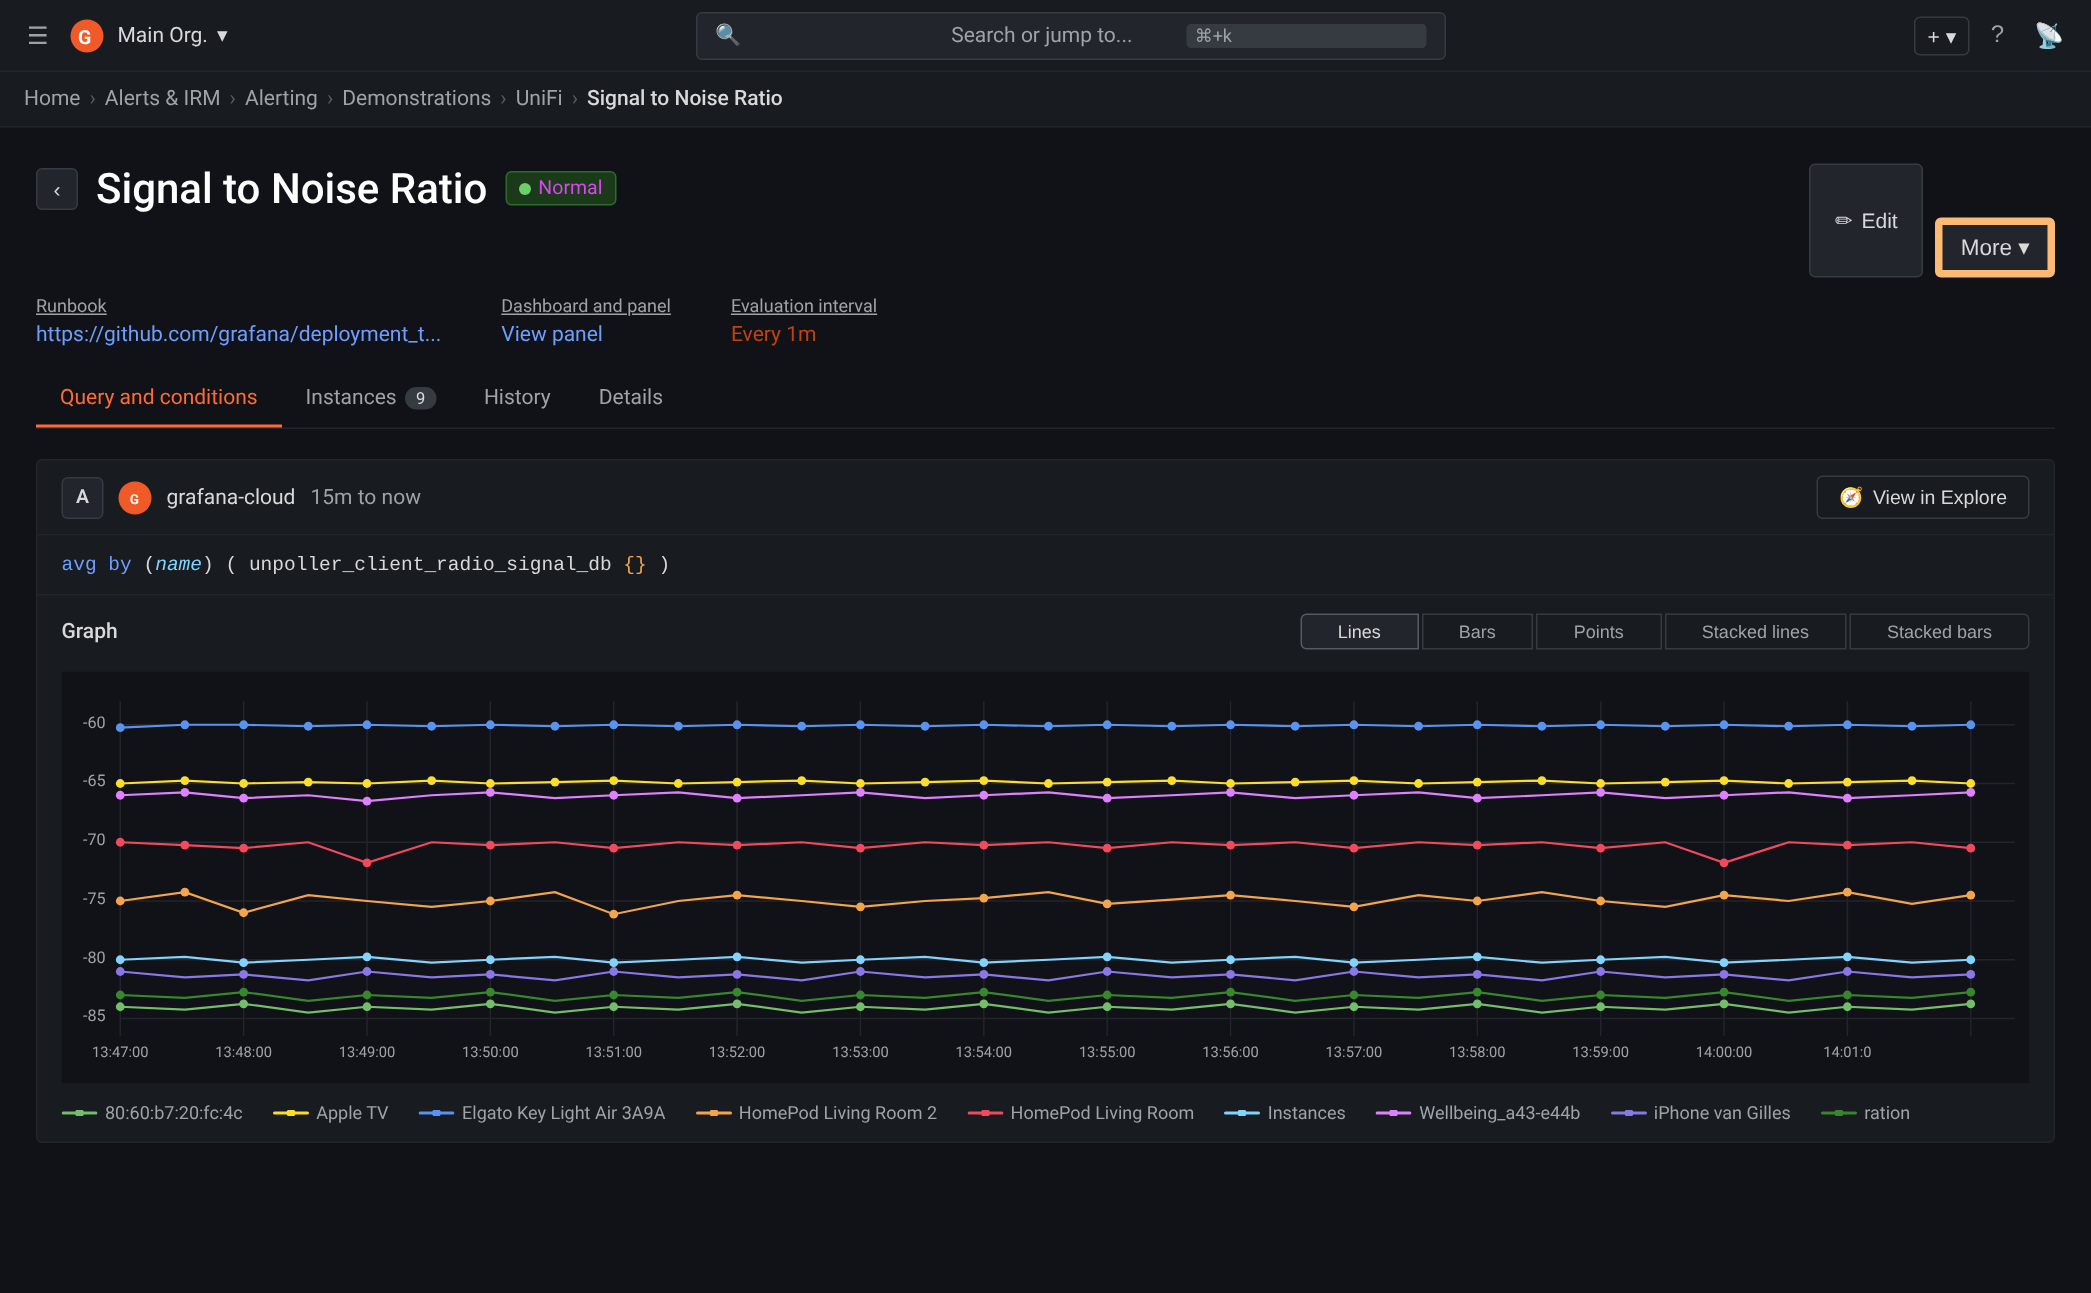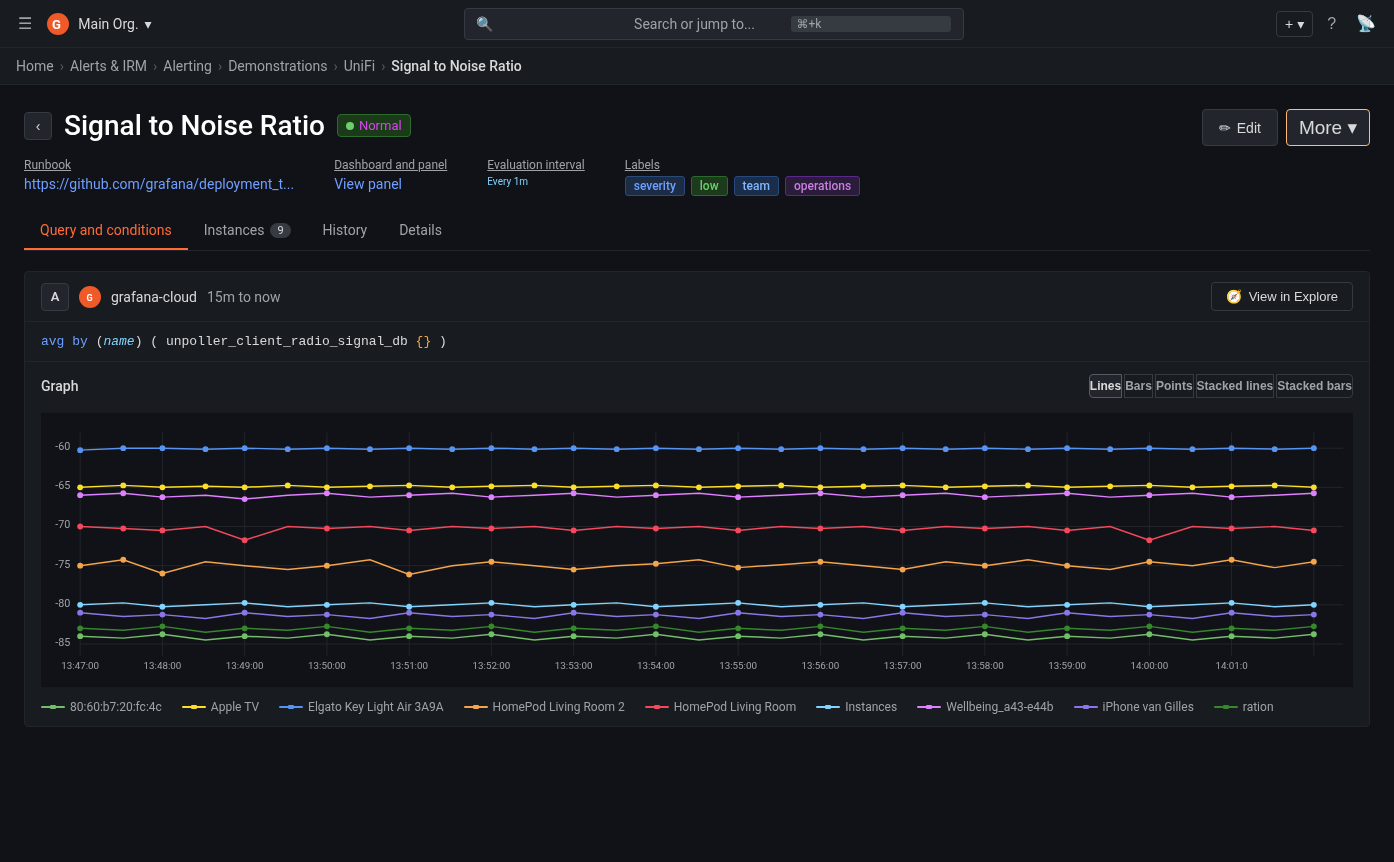--- a/index.html
+++ b/index.html
@@ -116,39 +116,40 @@
       border: 1px solid #363b42;
       color: #d8d9da;
       cursor: pointer;
       padding: 6px 16px;
       border-radius: 4px;
       display: flex; align-items: center; gap: 6px;
       font-size: 14px;
     }
     .more-btn {
       background: #22252b;
-      border: 1px solid #fdba74;
+      border: 5px solid #fdba74;
       color: #d8d9da;
       cursor: pointer;
       padding: 6px 12px;
       border-radius: 4px;
       display: flex; align-items: center; gap: 4px;
-      font-size: 19px;
+      font-size: 15px;
+      margin-top: 36px;
     }
 
     
     .meta-row {
       display: flex;
       align-items: flex-start;
       gap: 40px;
       margin-bottom: 16px;
     }
     .meta-section { }
     .meta-label { font-size: 12px; color: #9fa3a7; margin-bottom: 4px; text-decoration: underline; }
-    .meta-value { font-size: 10px; color: #7dd3fc; }
+    .meta-value { font-size: 14px; color: #c2410c; }
     .meta-link { color: #6e9fff; text-decoration: none; display: flex; align-items: center; gap: 4px; }
     .labels-row { display: flex; gap: 6px; flex-wrap: wrap; }
     .label-tag {
       border-radius: 3px;
       padding: 2px 8px;
       font-size: 12px;
       font-weight: 500;
     }
     .label-severity { background: #1c2c44; color: #6e9fff; border: 1px solid #2a4a7a; }
     .label-low { background: #1c3a1c; color: #6ccf6c; border: 1px solid #2a6a2a; }
@@ -241,21 +242,21 @@
     
     .graph-section { padding: 12px 16px; }
     .graph-header {
       display: flex; align-items: center; justify-content: space-between;
       margin-bottom: 12px;
     }
     .graph-title { font-size: 14px; color: #d8d9da; font-weight: 500; }
     .graph-type-btns { display: flex; gap: 2px; }
     .graph-type-btn {
       background: none; border: 1px solid #363b42; color: #9fa3a7;
-      cursor: pointer; padding: 4px 0; font-size: 12px; font-weight: bold;
+      cursor: pointer; padding: 4px 24px; font-size: 12px;
     }
     .graph-type-btn:first-child { border-radius: 4px 0 0 4px; }
     .graph-type-btn:last-child { border-radius: 0 4px 4px 0; }
     .graph-type-btn.active { background: #22252b; color: #d8d9da; border-color: #555b63; }
 
     
     .chart-container { position: relative; width: 100%; overflow: hidden; }
     svg.chart { width: 100%; display: block; }
 
     
@@ -343,29 +344,20 @@
       <div class="meta-label">Runbook</div>
       <a class="meta-link" href="#">https://github.com/grafana/deployment_t...</a>
     </div>
     <div class="meta-section">
       <div class="meta-label">Dashboard and panel</div>
       <a class="meta-link" href="#">View panel</a>
     </div>
     <div class="meta-section">
       <div class="meta-label">Evaluation interval</div>
       <div class="meta-value">Every 1m</div>
-    </div>
-    <div class="meta-section">
-      <div class="meta-label">Labels</div>
-      <div class="labels-row">
-        <span class="label-tag label-severity">severity</span>
-        <span class="label-tag label-low">low</span>
-        <span class="label-tag label-team">team</span>
-        <span class="label-tag label-operations">operations</span>
-      </div>
     </div>
   </div>
 
 
   <div class="tabs-bar">
     <div class="tab active">
       <span>Query and conditions</span>
     </div>
     <div class="tab">
       <span>Instances</span>

